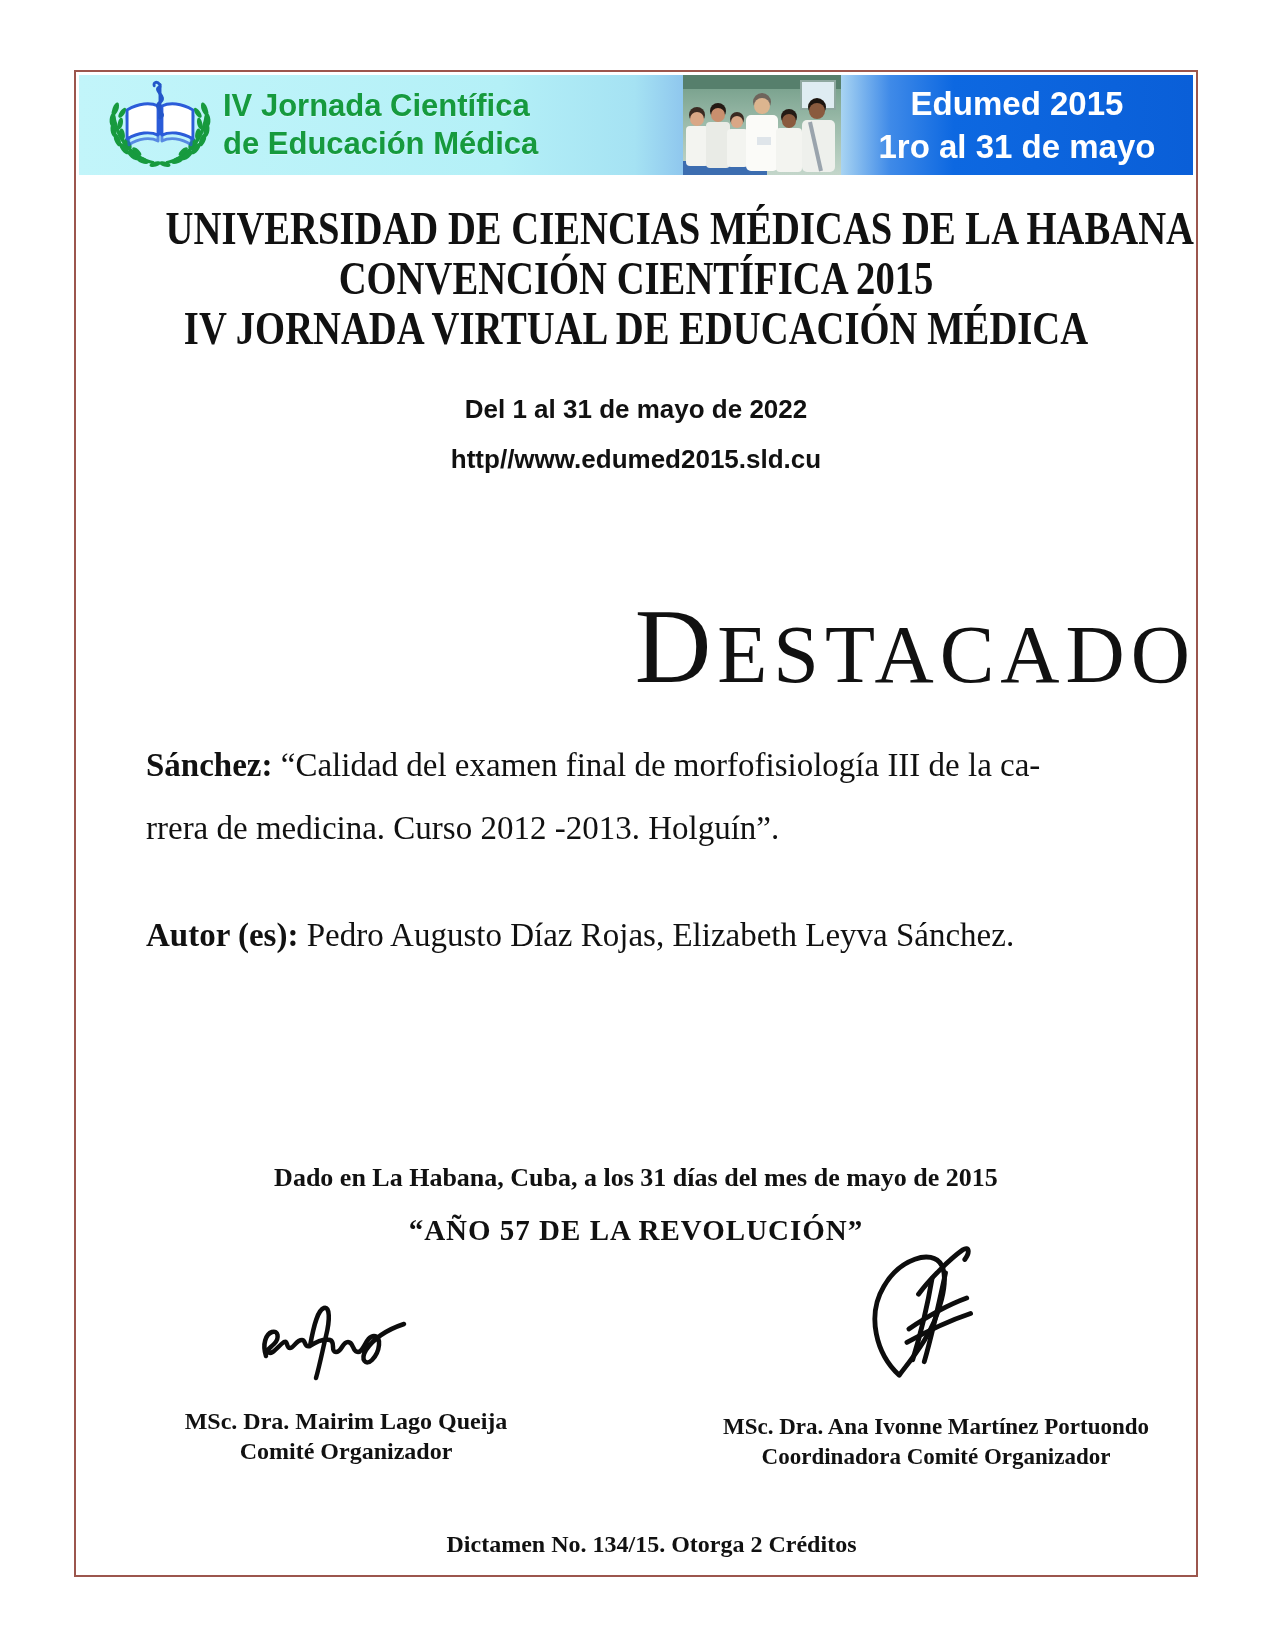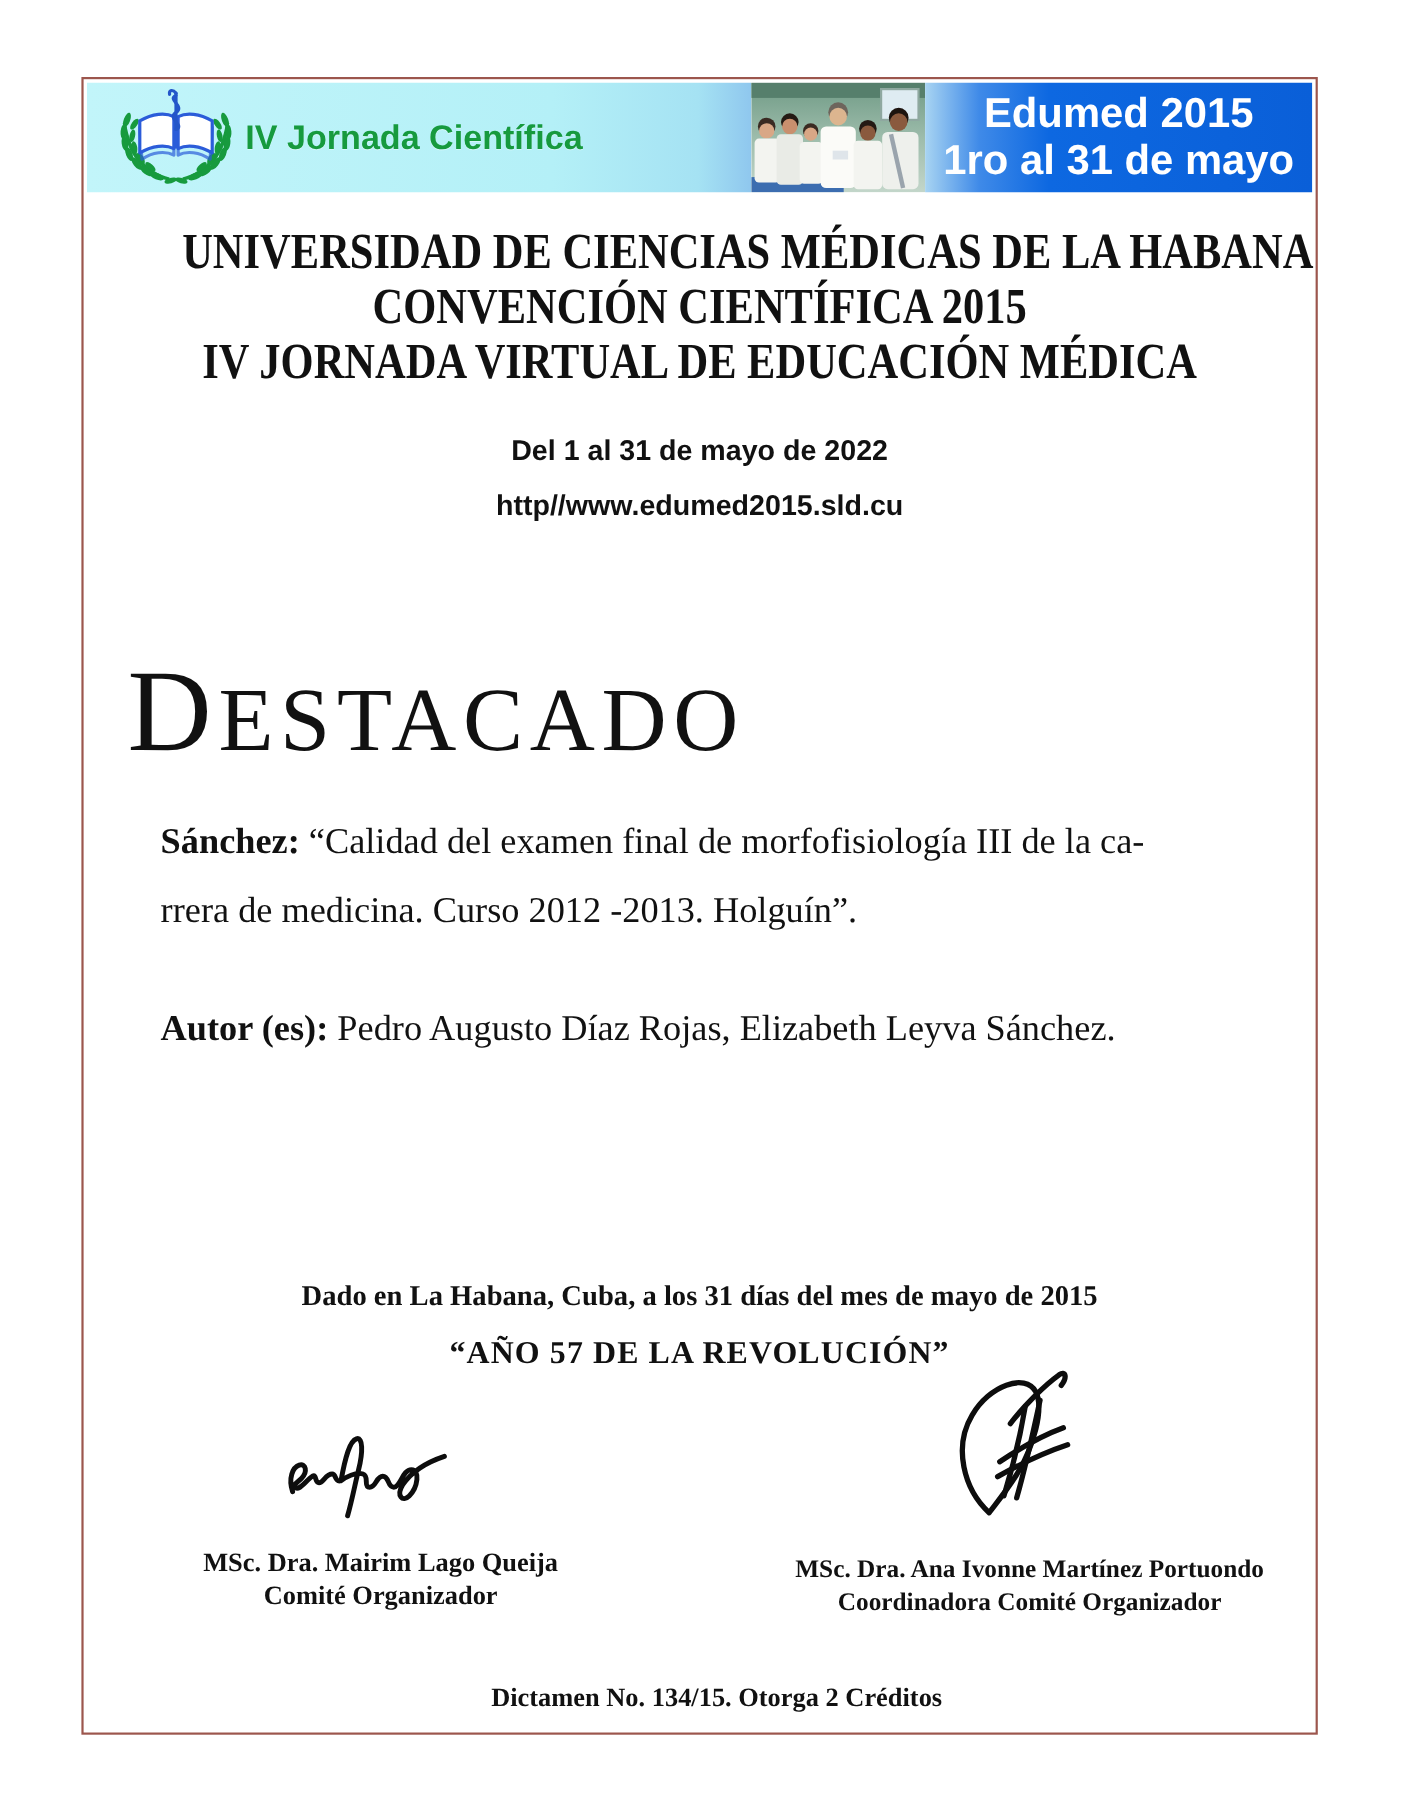--- a/index.html
+++ b/index.html
@@ -21,32 +21,32 @@
   .banner-left-text{
     flex:1;font-family:"Liberation Sans",sans-serif;
     font-weight:bold;font-size:31px;line-height:38px;color:#169a3e;
     text-shadow:0 1px 0 rgba(255,255,255,.4);
   }
   .banner-photo{flex:0 0 158px;height:100%;}
   .banner-right{
     flex:0 0 352px;display:flex;flex-direction:column;justify-content:center;align-items:center;
     background:linear-gradient(90deg,#a8d4f2 0%,#3f8ae8 14%,#0d68e1 32%,#0a5fd8 100%);
     font-family:"Liberation Sans",sans-serif;font-weight:bold;color:#fff;
-    font-size:38px;line-height:43px;
+    font-size:33px;line-height:43px;
   }
   
   .uni-titles{position:absolute;top:132px;left:0;right:0;text-align:center;}
   .uni-titles .line{
     font-weight:bold;font-size:46px;line-height:50px;letter-spacing:0px;
     transform:scaleX(0.84);transform-origin:50% 50%;white-space:nowrap;
   }
   .dates{position:absolute;top:312px;left:0;right:0;text-align:center;
     font-family:"Liberation Sans",sans-serif;font-weight:bold;font-size:26px;line-height:50px;}
   
-  .destacado{position:absolute;top:505px;left:0;right:0;text-align:left;
+  .destacado{position:absolute;top:505px;left:0;right:0;text-align:right;
     font-size:82px;line-height:140px;letter-spacing:6px;font-weight:normal;padding-left:40px;}
   .destacado .init{font-size:106px;letter-spacing:6px;}
   
   .title-block{position:absolute;top:662px;left:70px;right:40px;font-size:33px;line-height:63px;}
   .title-block .row{white-space:nowrap;}
   .bold-label{font-weight:bold;}
   .author-block{position:absolute;top:832px;left:70px;right:40px;font-size:33px;line-height:63px;white-space:nowrap;}
   
   .credits{position:absolute;top:1016px;left:0;right:0;text-align:center;
     font-variant:small-caps;font-size:31px;line-height:56px;letter-spacing:1px;font-weight:500;}
@@ -117,20 +117,21 @@
 
             <g stroke="#2456c9" stroke-width="3" fill="none" stroke-linecap="round">
               <line x1="65" y1="8" x2="65" y2="42"></line>
               <path d="M65,10 C56,14 74,20 65,26 C56,32 74,38 65,42"></path>
               <path d="M65,8 C62,4 58,5 59,9"></path>
             </g>
           </svg>
         </span>
         <div class="banner-left-text">
           <div>IV Jornada Científica</div>
+          <div>de Educación Médica</div>
         </div>
       </div>
 
       <div class="banner-photo">
         <svg width="158" height="100" viewBox="0 0 158 100" preserveAspectRatio="none">
           <defs>
             <linearGradient id="wall" x1="0" y1="0" x2="0" y2="1">
               <stop offset="0" stop-color="#6f9a85"></stop>
               <stop offset="0.5" stop-color="#9dbcab"></stop>
               <stop offset="1" stop-color="#c3d6ca"></stop>

